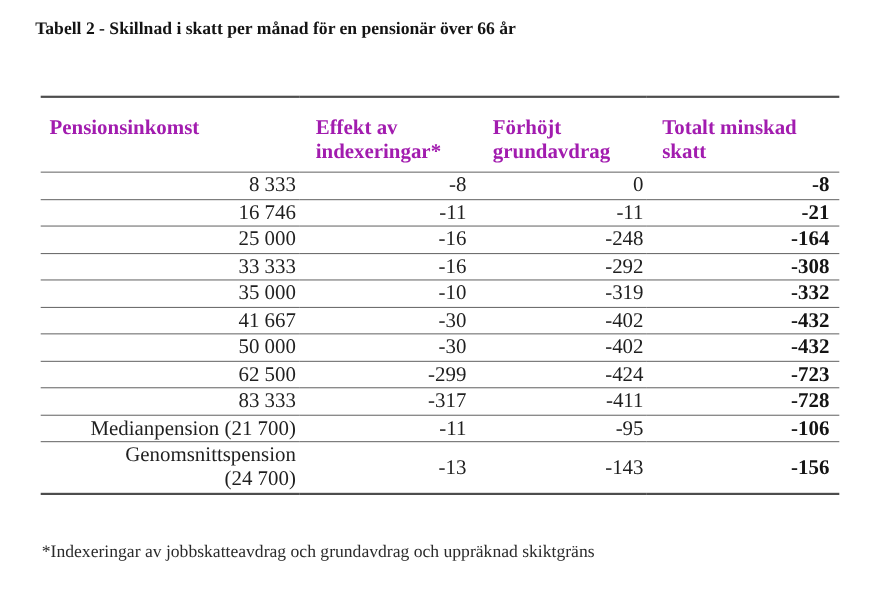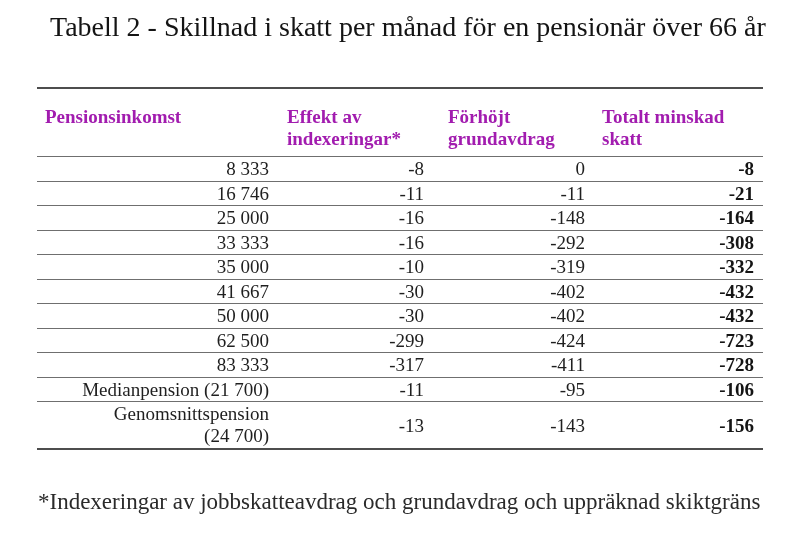--- a/index.html
+++ b/index.html
@@ -10,24 +10,24 @@
   body {
     width: 800px;
     height: 540px;
     position: relative;
     font-family: "Liberation Serif", "DejaVu Serif", serif;
     color: #1c1c1c;
     overflow: hidden;
   }
   .page-title {
     position: absolute;
-    left: 50px;
+    left: 32px;
     top: 13px;
-    font-size: 28px;
-    font-weight: normal;
+    font-size: 16px;
+    font-weight: bold;
     line-height: 28px;
     color: #141414;
   }
   .table-wrap {
     position: absolute;
     left: 37px;
     top: 87px;
     width: 726px;
   }
   table.data-table {
@@ -71,21 +71,21 @@
   tbody td.col-income { padding-right: 3px; }
   tbody td.col-indexing { padding-right: 6px; }
   tbody td.col-allowance { padding-right: 3px; }
   tbody td.col-total { padding-right: 9px; font-weight: bold; color: #141414; }
   tr.two-line td { height: 46px; }
   .stack span { display: block; line-height: 22px; }
   .footnotes {
     position: absolute;
     left: 38px;
     top: 489px;
-    font-size: 23px;
+    font-size: 16px;
     line-height: 25px;
     color: #2a2a2a;
   }
   .text-cursor {
     display: inline-block;
     width: 1px;
     height: 15px;
     background: #333333;
     vertical-align: -2px;
     margin-left: 1px;
@@ -142,21 +142,21 @@
       </tr>
       <tr>
         <td class="col-income">16 746</td>
         <td class="col-indexing">-11</td>
         <td class="col-allowance">-11</td>
         <td class="col-total">-21</td>
       </tr>
       <tr>
         <td class="col-income">25 000</td>
         <td class="col-indexing">-16</td>
-        <td class="col-allowance">-148</td>
+        <td class="col-allowance">-248</td>
         <td class="col-total">-164</td>
       </tr>
       <tr>
         <td class="col-income">33 333</td>
         <td class="col-indexing">-16</td>
         <td class="col-allowance">-292</td>
         <td class="col-total">-308</td>
       </tr>
       <tr>
         <td class="col-income">35 000</td>

